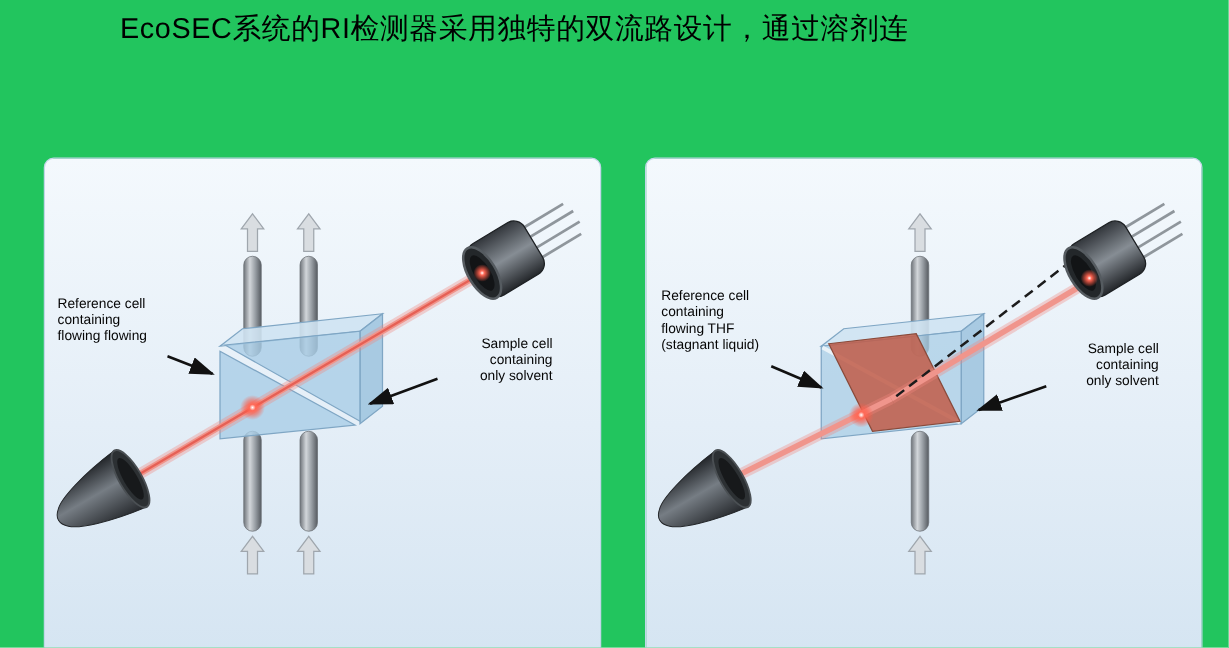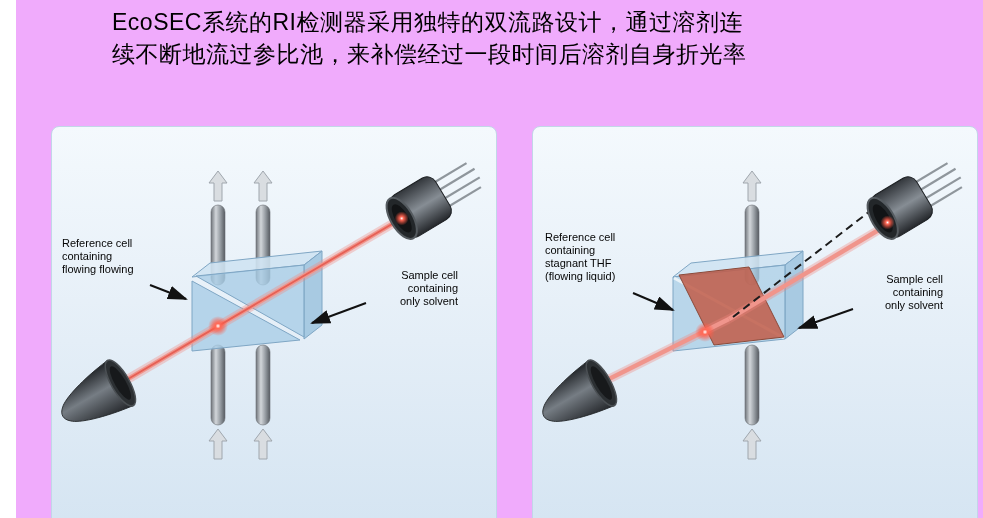--- a/index.html
+++ b/index.html
@@ -3,21 +3,21 @@
 <meta charset="utf-8">
 <style>
   * { margin:0; padding:0; box-sizing:border-box; }
   html,body { width:983px; height:518px; }
   body {
     background:#ffffff;
     font-family:"Liberation Sans", sans-serif;
     position:relative;
     overflow:hidden;
   }
-  .page { position:absolute; inset:0; background:#f0abfc;margin-left:16px; }
+  .page { position:absolute; inset:0; background:#22c55e; }
 
   .intro {
     position:absolute; left:96px; top:7px;
     font-size:23px; line-height:31.5px; color:#000;
     letter-spacing:0.5px; white-space:nowrap;
   }
 
   .panel {
     position:absolute; top:126px; width:446px; height:476px;
     border-radius:8px;
@@ -41,21 +41,20 @@
   }
   .lbl.centered { text-align:right; width:94px; }
 </style>
 </head>
 <body>
 
 <div class="page">
 
   <div class="intro">
     <div>EcoSEC系统的RI检测器采用独特的双流路设计，通过溶剂连</div>
-    <div>续不断地流过参比池，来补偿经过一段时间后溶剂自身折光率</div>
   </div>
 
   <div class="panel left">
     <svg class="diagram" width="446" height="374" viewBox="0 0 446 374">
       <defs>
         <linearGradient id="tubeA" x1="0" y1="0" x2="1" y2="0">
           <stop offset="0" stop-color="#6f747a"></stop>
           <stop offset="0.35" stop-color="#d2d6da"></stop>
           <stop offset="0.65" stop-color="#9aa0a6"></stop>
           <stop offset="1" stop-color="#565b61"></stop>
@@ -212,22 +211,22 @@
         <circle cx="-24" cy="6" r="7" fill="url(#glowB)"></circle>
       </g>
 
       <line x1="100" y1="166" x2="140" y2="183" stroke="#111" stroke-width="2" marker-end="url(#ahB)"></line>
       <line x1="320" y1="182" x2="266" y2="201" stroke="#111" stroke-width="2" marker-end="url(#ahB)"></line>
     </svg>
 
     <div class="lbl" style="left:12px; top:104px;">
       <div>Reference cell</div>
       <div>containing</div>
-      <div>stagnant THF</div>
-      <div>(flowing liquid)</div>
+      <div>flowing THF</div>
+      <div>(stagnant liquid)</div>
     </div>
     <div class="lbl centered" style="left:316px; top:146px;">
       <div>Sample cell</div>
       <div>containing</div>
       <div>only solvent</div>
     </div>
 
     <div class="band"></div>
   </div>
 

